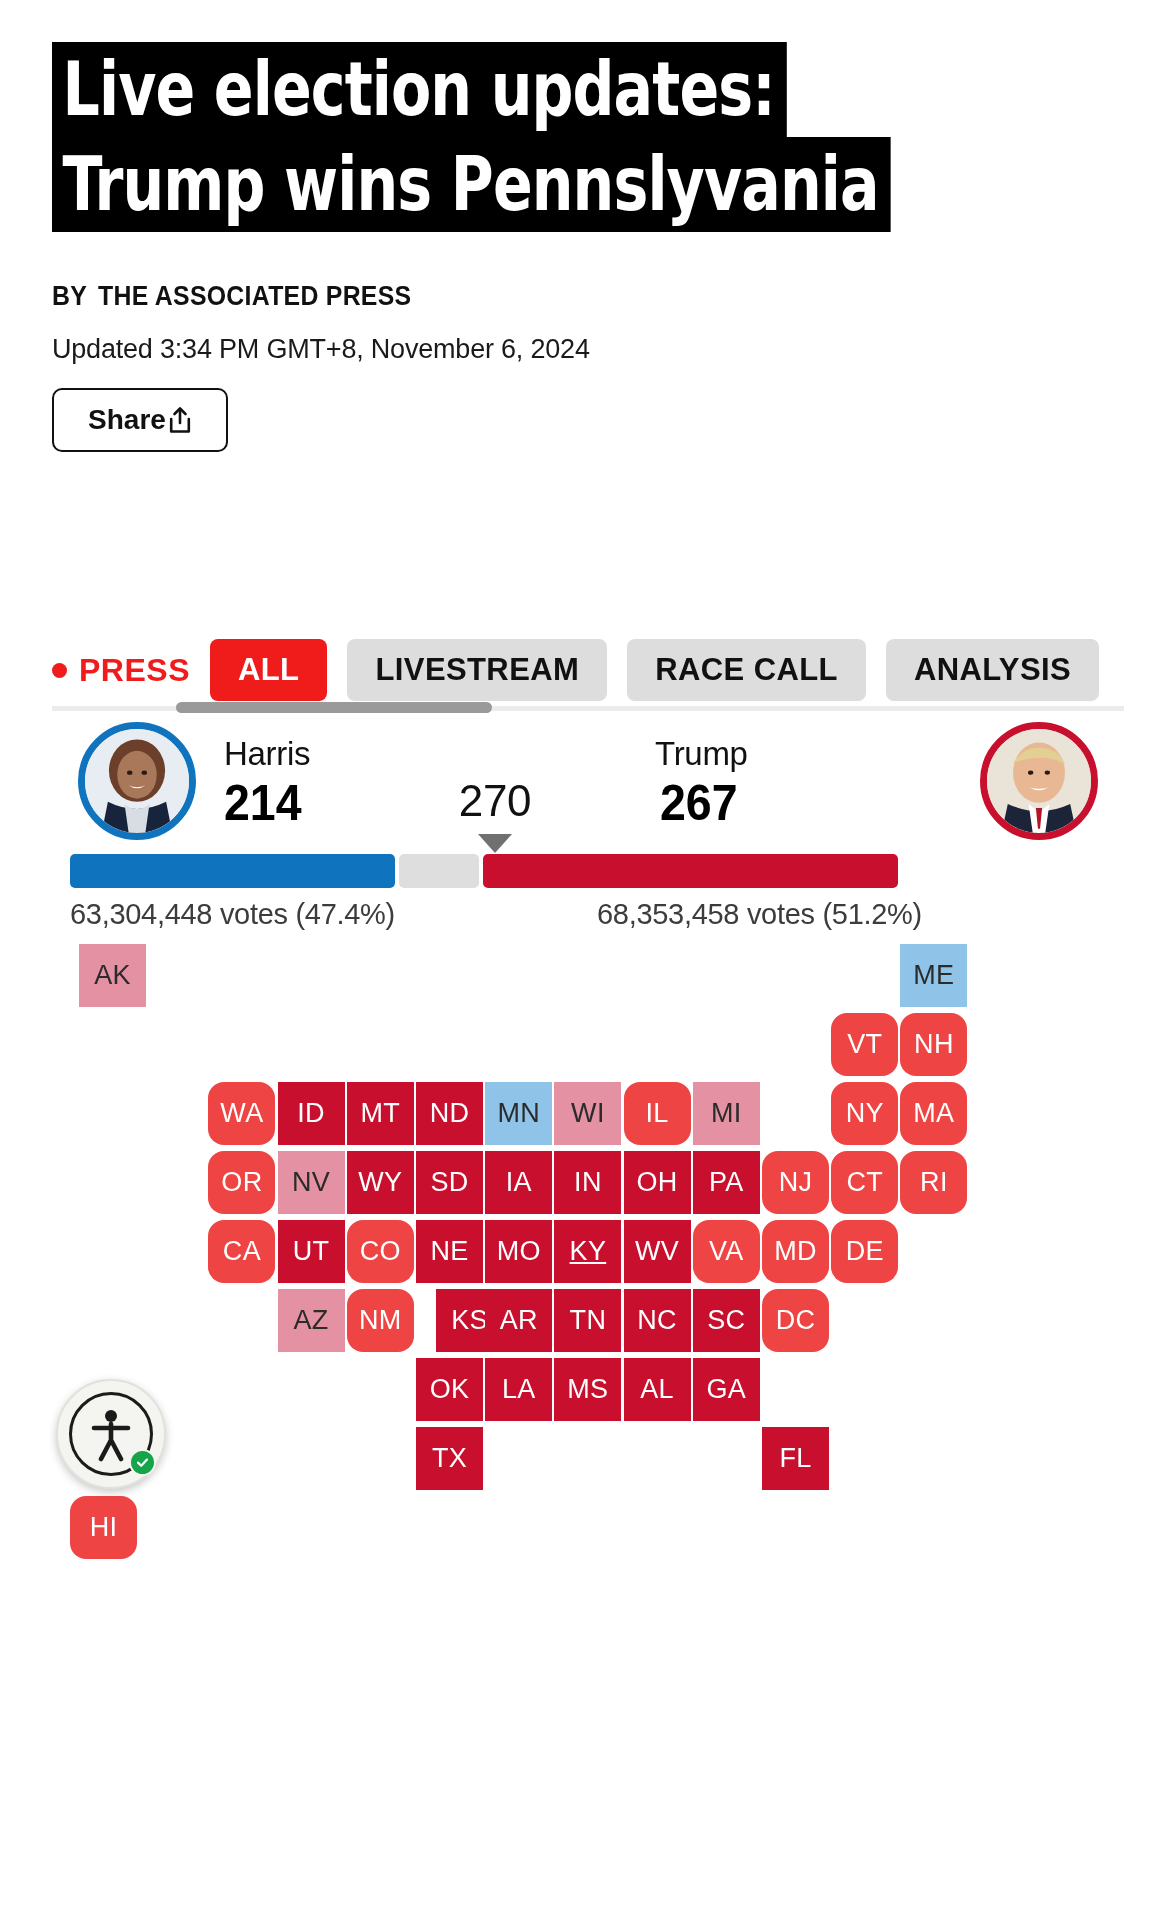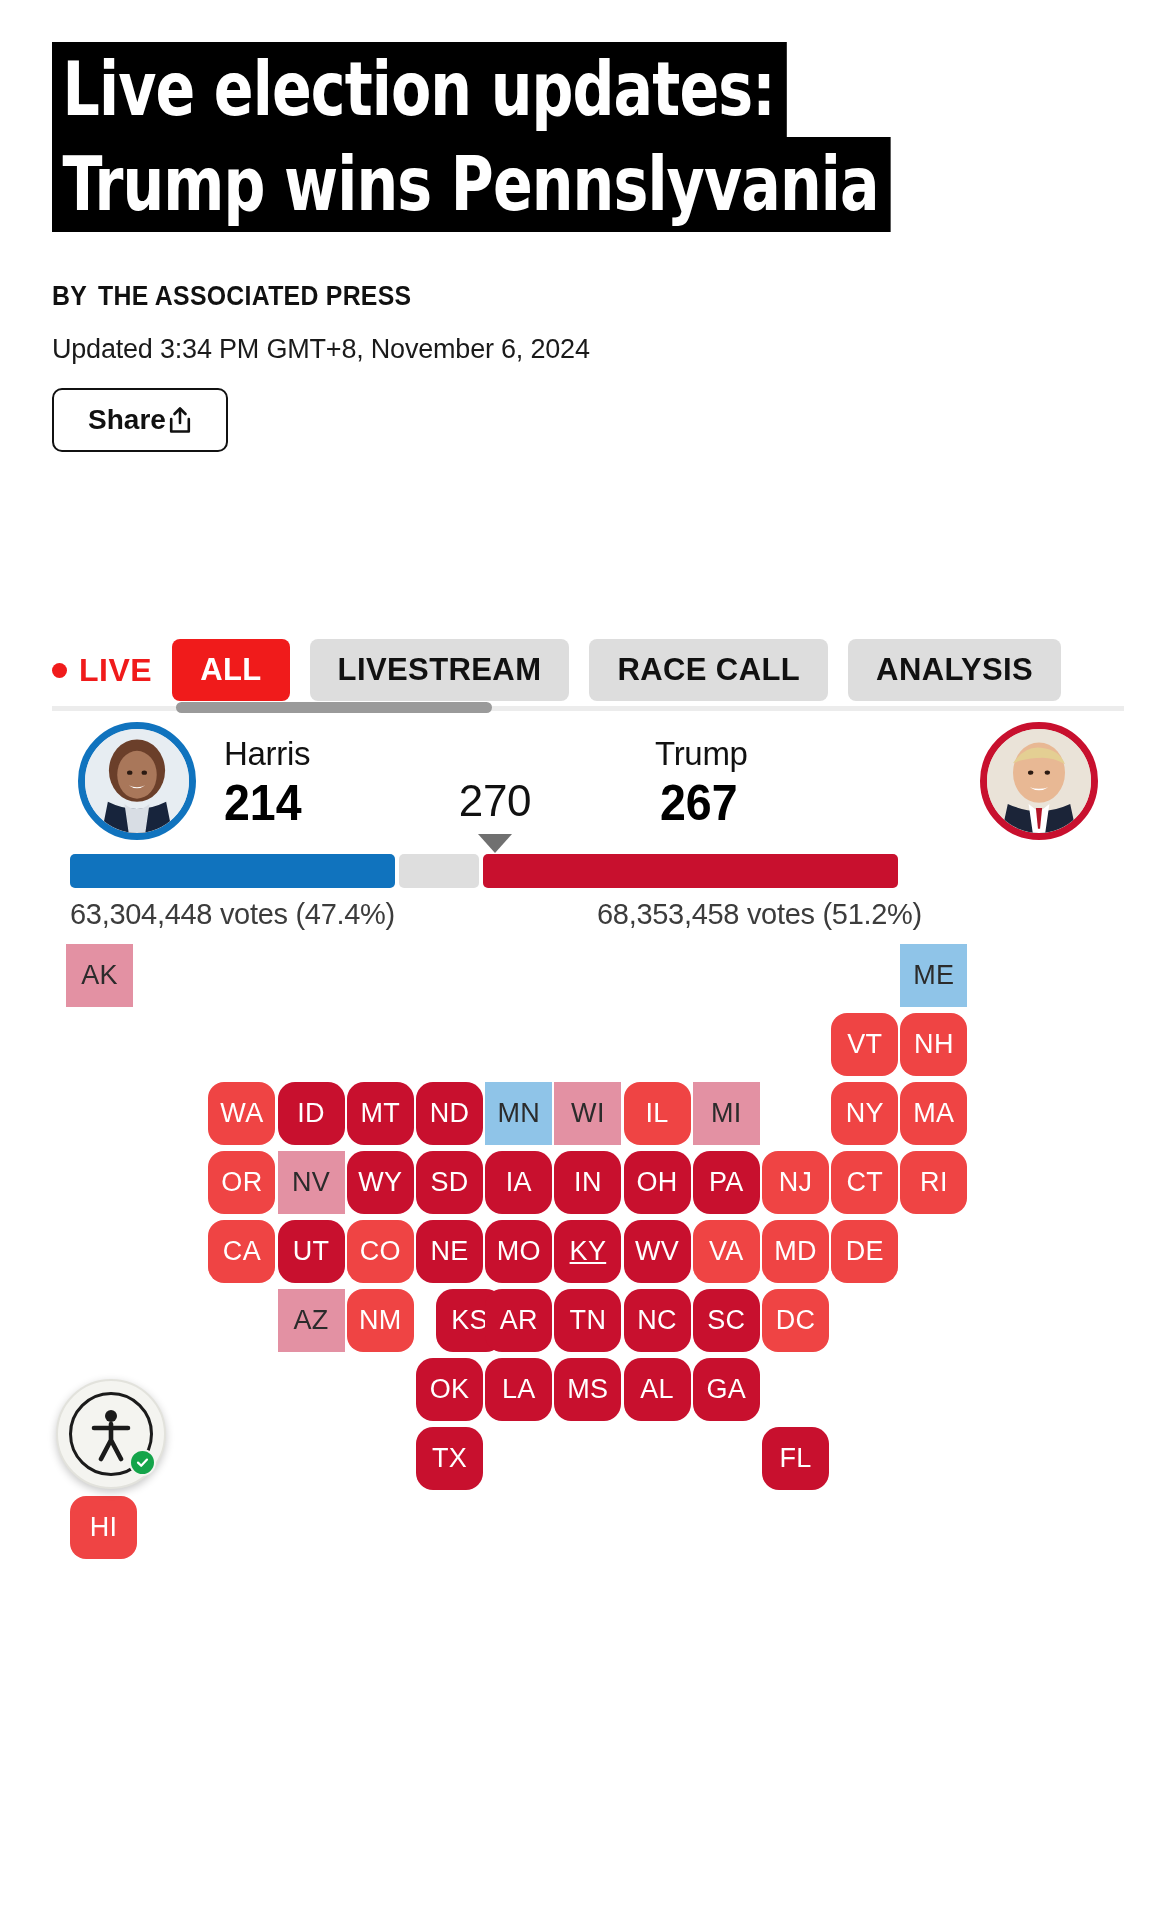--- a/index.html
+++ b/index.html
@@ -156,21 +156,21 @@
   
   .grid-wrap { position: absolute; left: 0; top: 940px; width: 1176px; height: 560px; }
   .state {
     position: absolute; width: 67px; height: 63px;
     display: flex; align-items: center; justify-content: center;
     font-family: "Liberation Sans", sans-serif;
     font-size: 27px; font-weight: 400; letter-spacing: 0.3px;
     cursor: pointer; user-select: none;
   }
   .st-dem       { background: #ef4444; color: #ffffff; border-radius: 16px; }
-  .st-rep       { background: #C8102E; color: #ffffff; border-radius: 17px; }
+  .st-rep       { background: #C8102E; color: #ffffff; }
   .st-lean-dem  { background: #8FC4E8; color: #2B2B2B; }
   .st-lean-rep  { background: #E391A3; color: #2B2B2B; }
 
   
   .a11y {
     position: absolute; left: 56px; top: 1379px;
     width: 110px; height: 110px; border-radius: 50%;
     background: #F4F4F0; border: 2px solid #E2E2DC;
     box-shadow: 0 3px 9px rgba(0,0,0,0.22);
     display: flex; align-items: center; justify-content: center;
@@ -220,21 +220,21 @@
         <div class="race-nav-item">PRESIDENT</div>
         <div class="race-nav-item">SENATE</div>
         <div class="race-nav-item">HOUSE</div>
         <div class="race-nav-item">GOVERNOR</div>
       </div>
   </div>
 
   <div class="tabs-row">
     <div class="live-badge">
       <span class="live-dot"></span>
-      <span class="live-text">LIVE</span>
+      <span class="live-text">PRESS</span>
     </div>
     <div id="tabs-host" style="display:flex; gap:20px;">
         <div class="tab active">ALL</div>
         <div class="tab">LIVESTREAM</div>
         <div class="tab">RACE CALL</div>
         <div class="tab">ANALYSIS</div>
       </div>
   </div>
   <div class="scroll-track"></div>
   <div class="scroll-thumb"></div>
@@ -285,21 +285,21 @@
       <div class="bar right"></div>
     </div>
 
     <div class="votes-row">
       <div class="votes left">63,304,448 votes (47.4%)</div>
       <div class="votes right">68,353,458 votes (51.2%)</div>
     </div>
   </div>
 
   <div class="grid-wrap" id="grid-wrap">
-      <div class="state st-lean-rep" style="left: 66px; top: 4px;">AK</div>
+      <div class="state st-lean-rep" style="left: 79px; top: 4px;">AK</div>
       <div class="state st-lean-dem" style="left: 900.4px; top: 4px;">ME</div>
       <div class="state st-dem" style="left: 831.2px; top: 73px;">VT</div>
       <div class="state st-dem" style="left: 900.4px; top: 73px;">NH</div>
       <div class="state st-dem" style="left: 208.4px; top: 142px;">WA</div>
       <div class="state st-rep" style="left: 277.6px; top: 142px;">ID</div>
       <div class="state st-rep" style="left: 346.8px; top: 142px;">MT</div>
       <div class="state st-rep" style="left: 416px; top: 142px;">ND</div>
       <div class="state st-lean-dem" style="left: 485.2px; top: 142px;">MN</div>
       <div class="state st-lean-rep" style="left: 554.4px; top: 142px;">WI</div>
       <div class="state st-dem" style="left: 623.6px; top: 142px;">IL</div>

